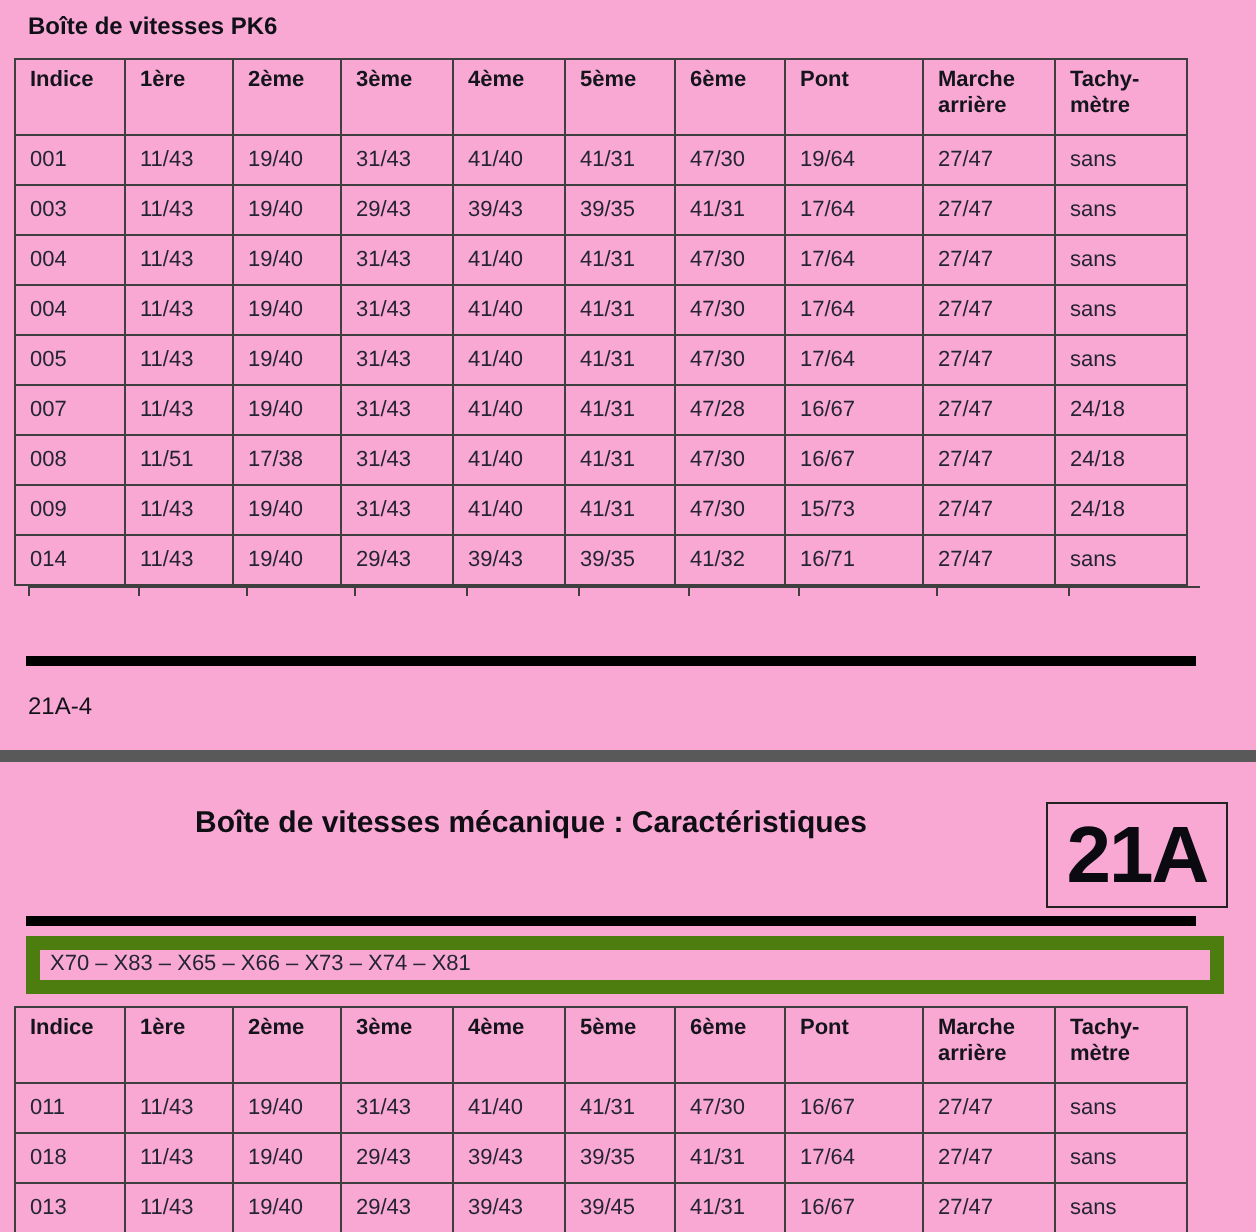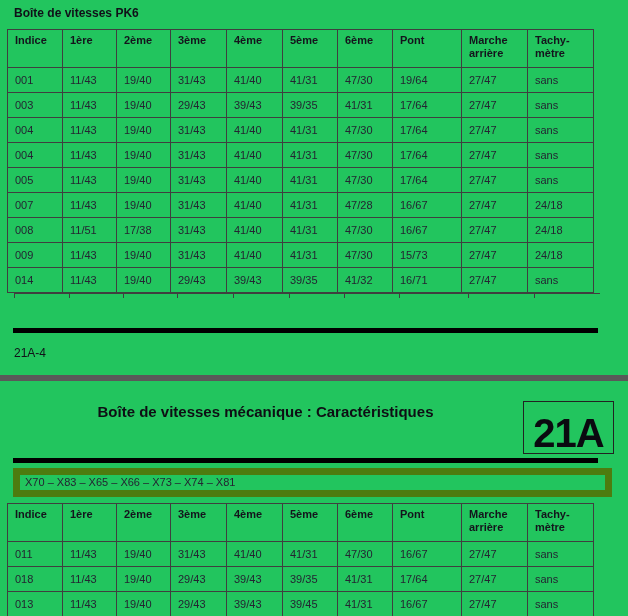--- a/index.html
+++ b/index.html
@@ -1,21 +1,21 @@
 <!DOCTYPE html>
 <html><head>
 <meta charset="utf-8">
 <style>
   html, body { margin: 0; padding: 0; }
   .sheet {
     position: relative;
     width: 628px;
     height: 616px;
     overflow: hidden;
-    background: #22c55e;
+    background: #f9a8d4;
     font-family: "Liberation Sans", sans-serif;
     color: #222230;
   }
   .doc-title {
     margin: 6px 0 9px 14px;
     font-size: 12px;
     font-weight: bold;
     color: #101018;
   }
   table.ratio {
@@ -110,21 +110,21 @@
   }
   .p2-title-sub {
     font-size: 15px;
     font-weight: bold;
     color: #0e0e14;
   }
   .section-code-box {
     width: 89px;
     border: 1.5px solid #222;
     display: flex;
-    align-items: flex-end;
+    align-items: center;
     justify-content: center;
   }
   .section-code {
     font-size: 40px;
     font-weight: bold;
     color: #0a0a10;
     letter-spacing: -1px;
     line-height: 1;
   }
   .header-rule { margin-top: 4px; }

